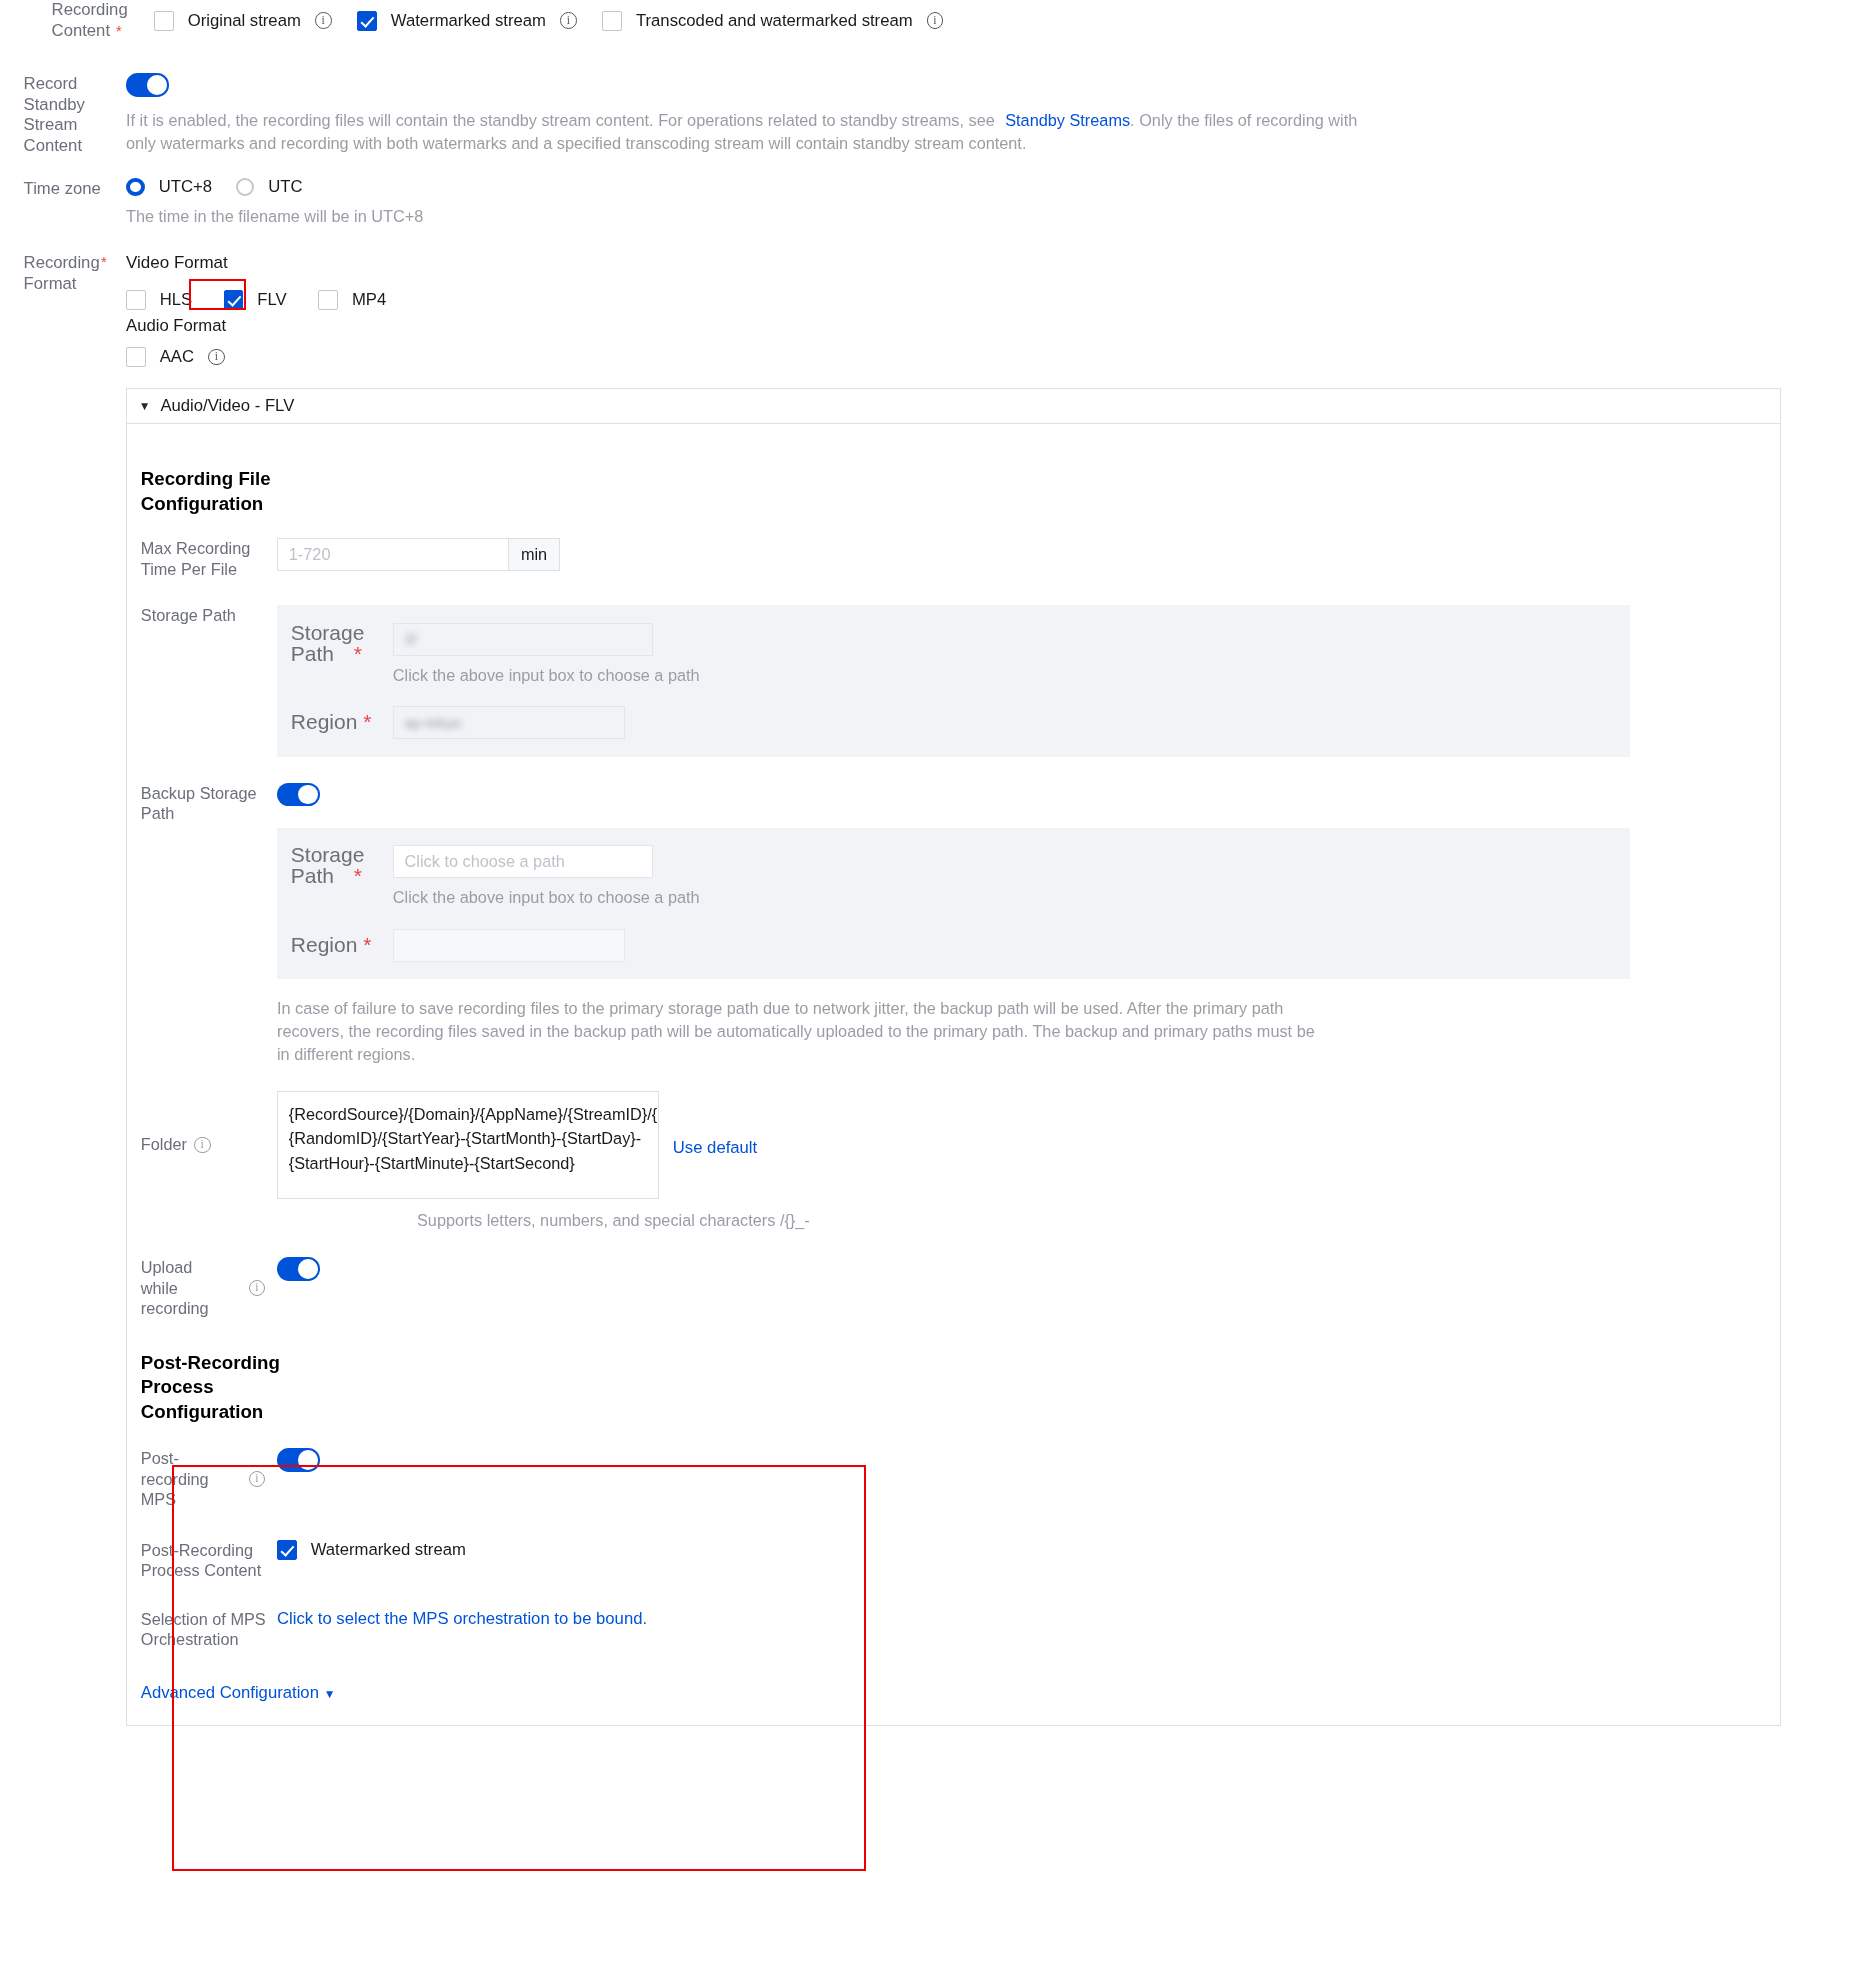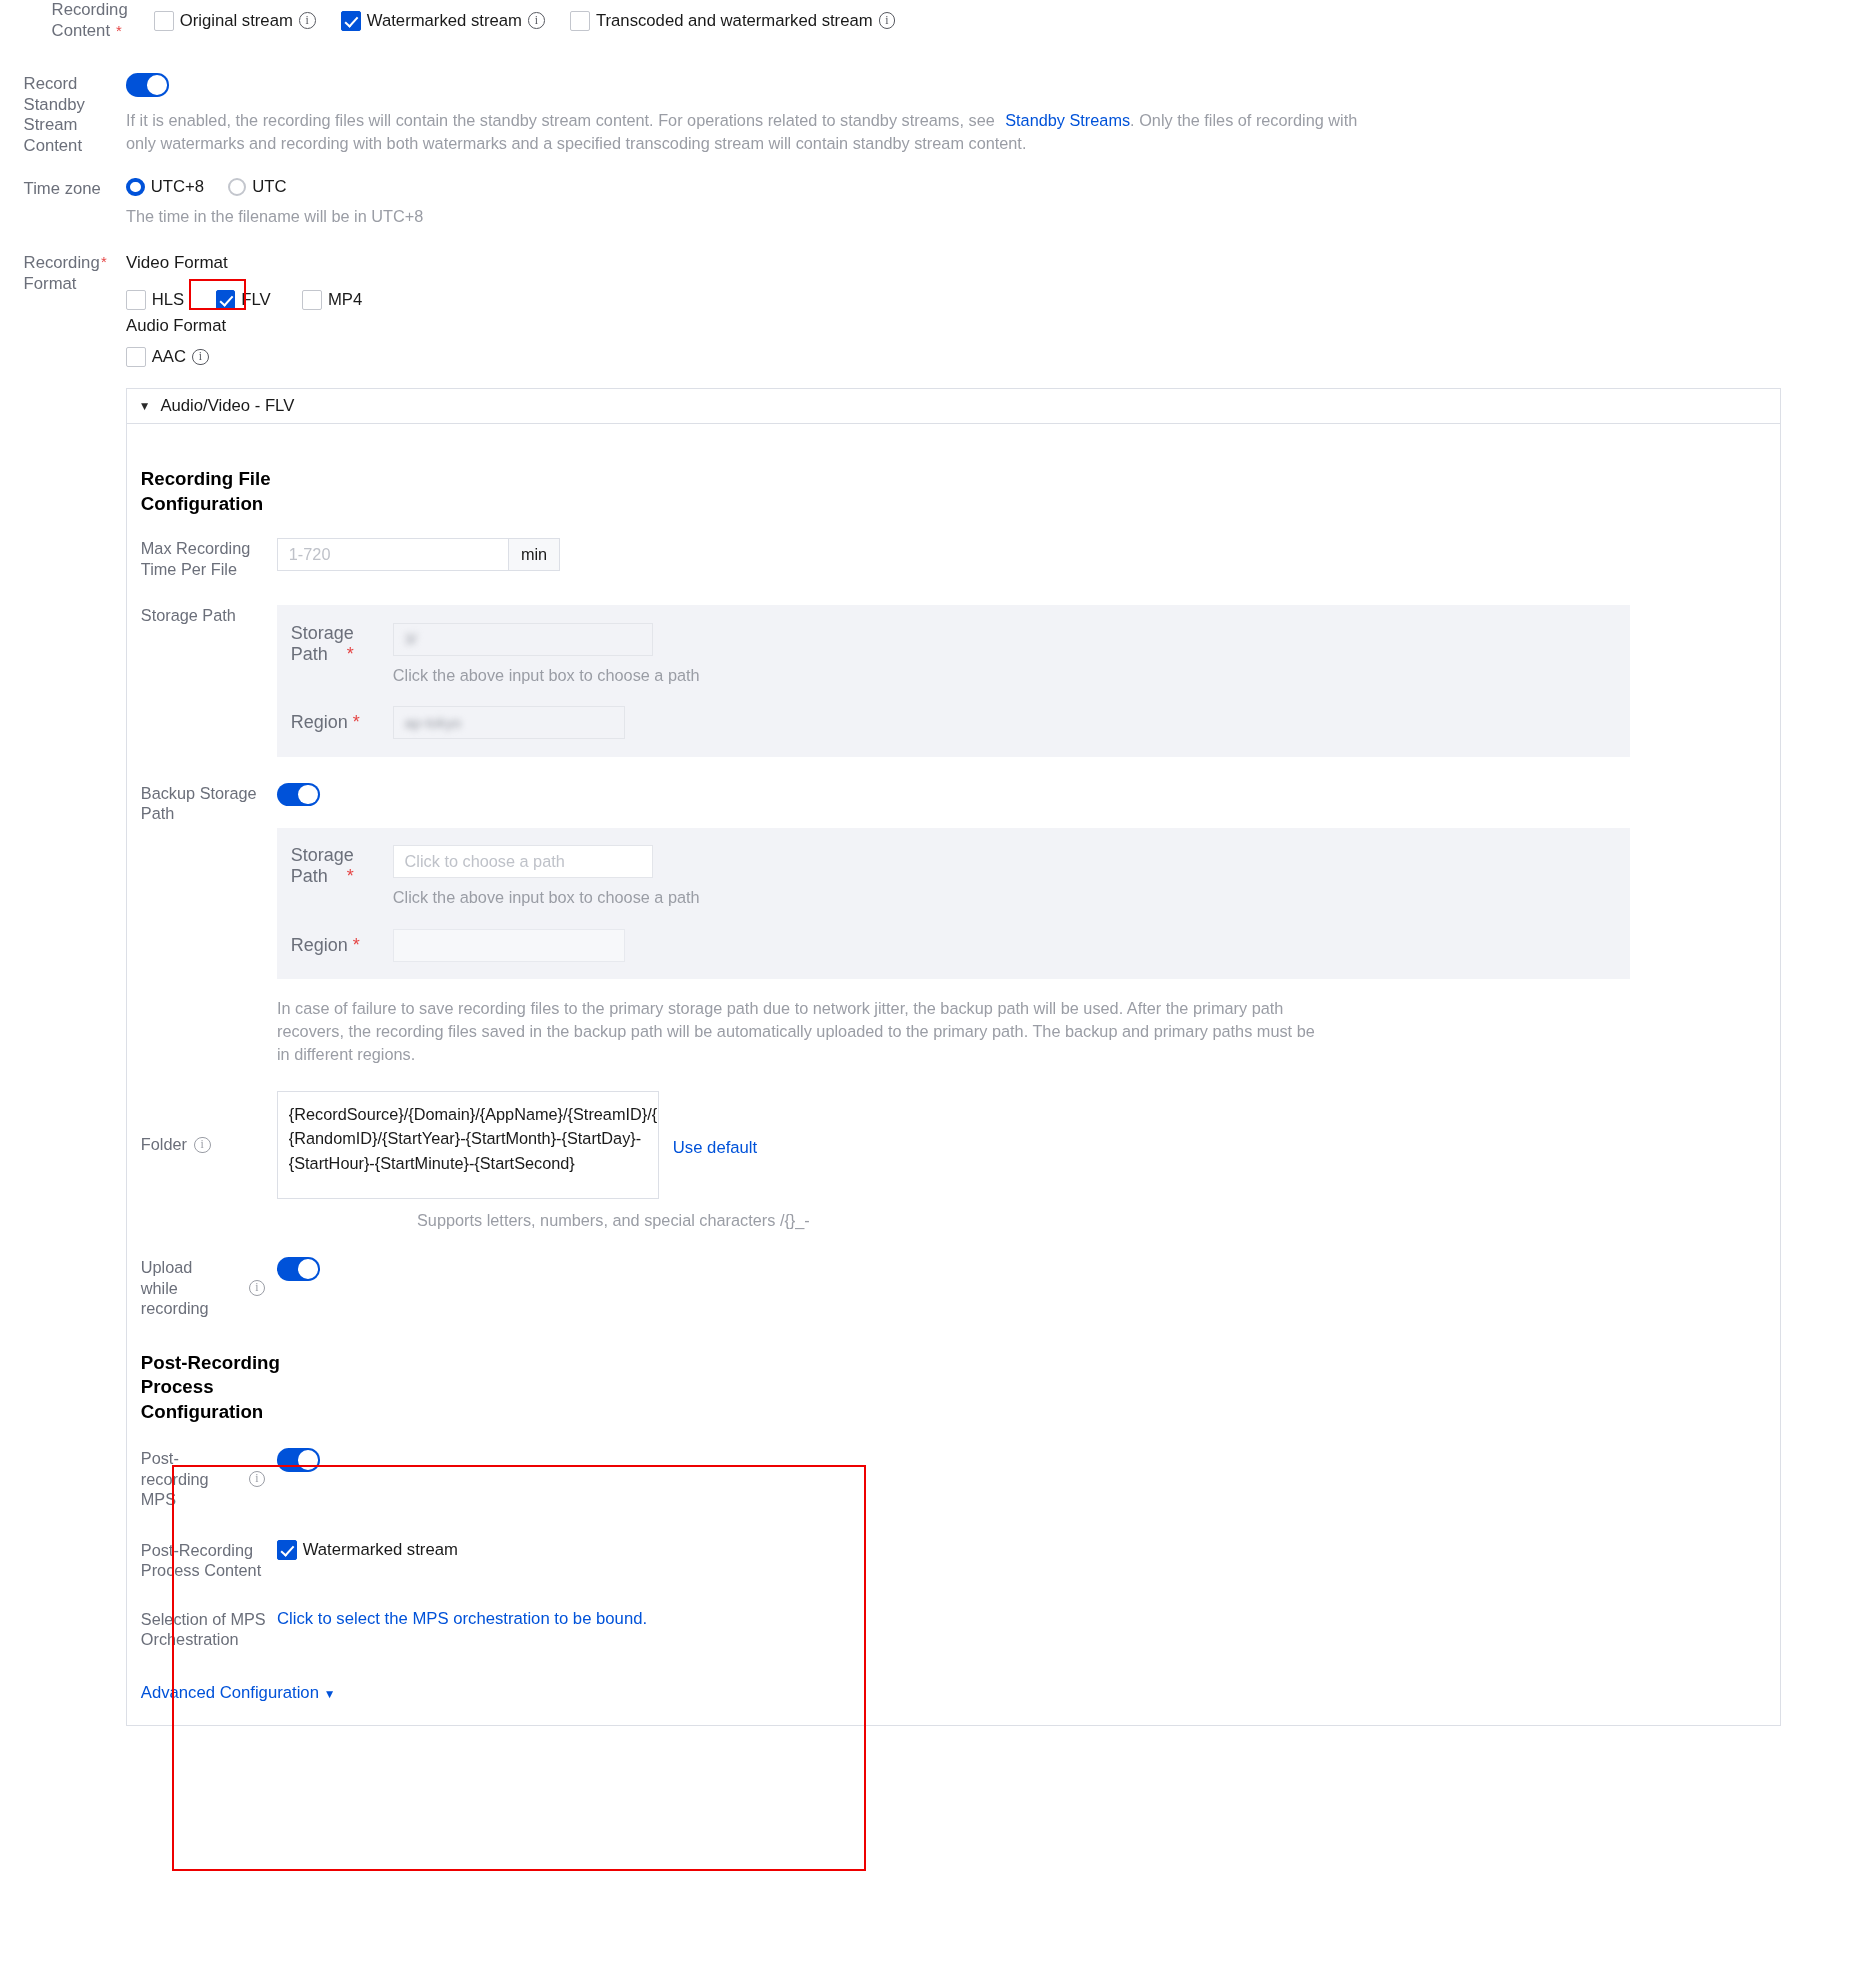--- a/index.html
+++ b/index.html
@@ -22,21 +22,21 @@
     padding-left: 23.6px;
     color: #6b6f7a;
     font-size: 16.7px;
     line-height: 20.7px;
     flex: 0 0 126px;
   }
   .lbl-col .req { color: #e54545; margin-left: 5.9px; font-size: 14.8px; }
   .field-col { flex: 1 1 auto; padding-left: 0; }
 
   
-  .cb-wrap { display: inline-flex; align-items: center; gap: 6px; vertical-align: middle; }
+  .cb-wrap { display: inline-flex; align-items: center; gap: 14px; vertical-align: middle; }
   .cb {
     width: 19.7px; height: 19.7px;
     border: 1px solid #c3c6cd;
     background: #fff;
     border-radius: 2px;
     display: inline-block;
     position: relative;
     flex: 0 0 19.7px;
   }
   .cb.checked { background: #0052d9; border-color: #0052d9; }
@@ -148,21 +148,21 @@
     border: 1px solid #dcdfe6; border-left: none;
     background: #f7f8fa;
     display: flex; align-items: center; justify-content: center;
     font-size: 16.3px; color: #1a1a1a;
   }
 
   .grey-box { background: #f2f3f7; padding: 13.8px 0 13.8px 0; }
   .sub-row { display: flex; align-items: flex-start; padding-left: 13.8px; margin-top: 9.9px; }
   .sub-lbl {
     width: 102px; flex: 0 0 102px;
-    color: #6b6f7a; font-size: 18px; line-height: 20.7px;
+    color: #6b6f7a; font-size: 21px; line-height: 20.7px;
   }
   .sub-lbl .req { color: #e54545; }
 
   .ta {
     width: 382px; height: 108px;
     border: 1px solid #dcdfe6;
     background: #fff;
     padding: 9.9px 10.8px;
     font-size: 16.3px; line-height: 24.6px;
     color: #1a1a1a;

